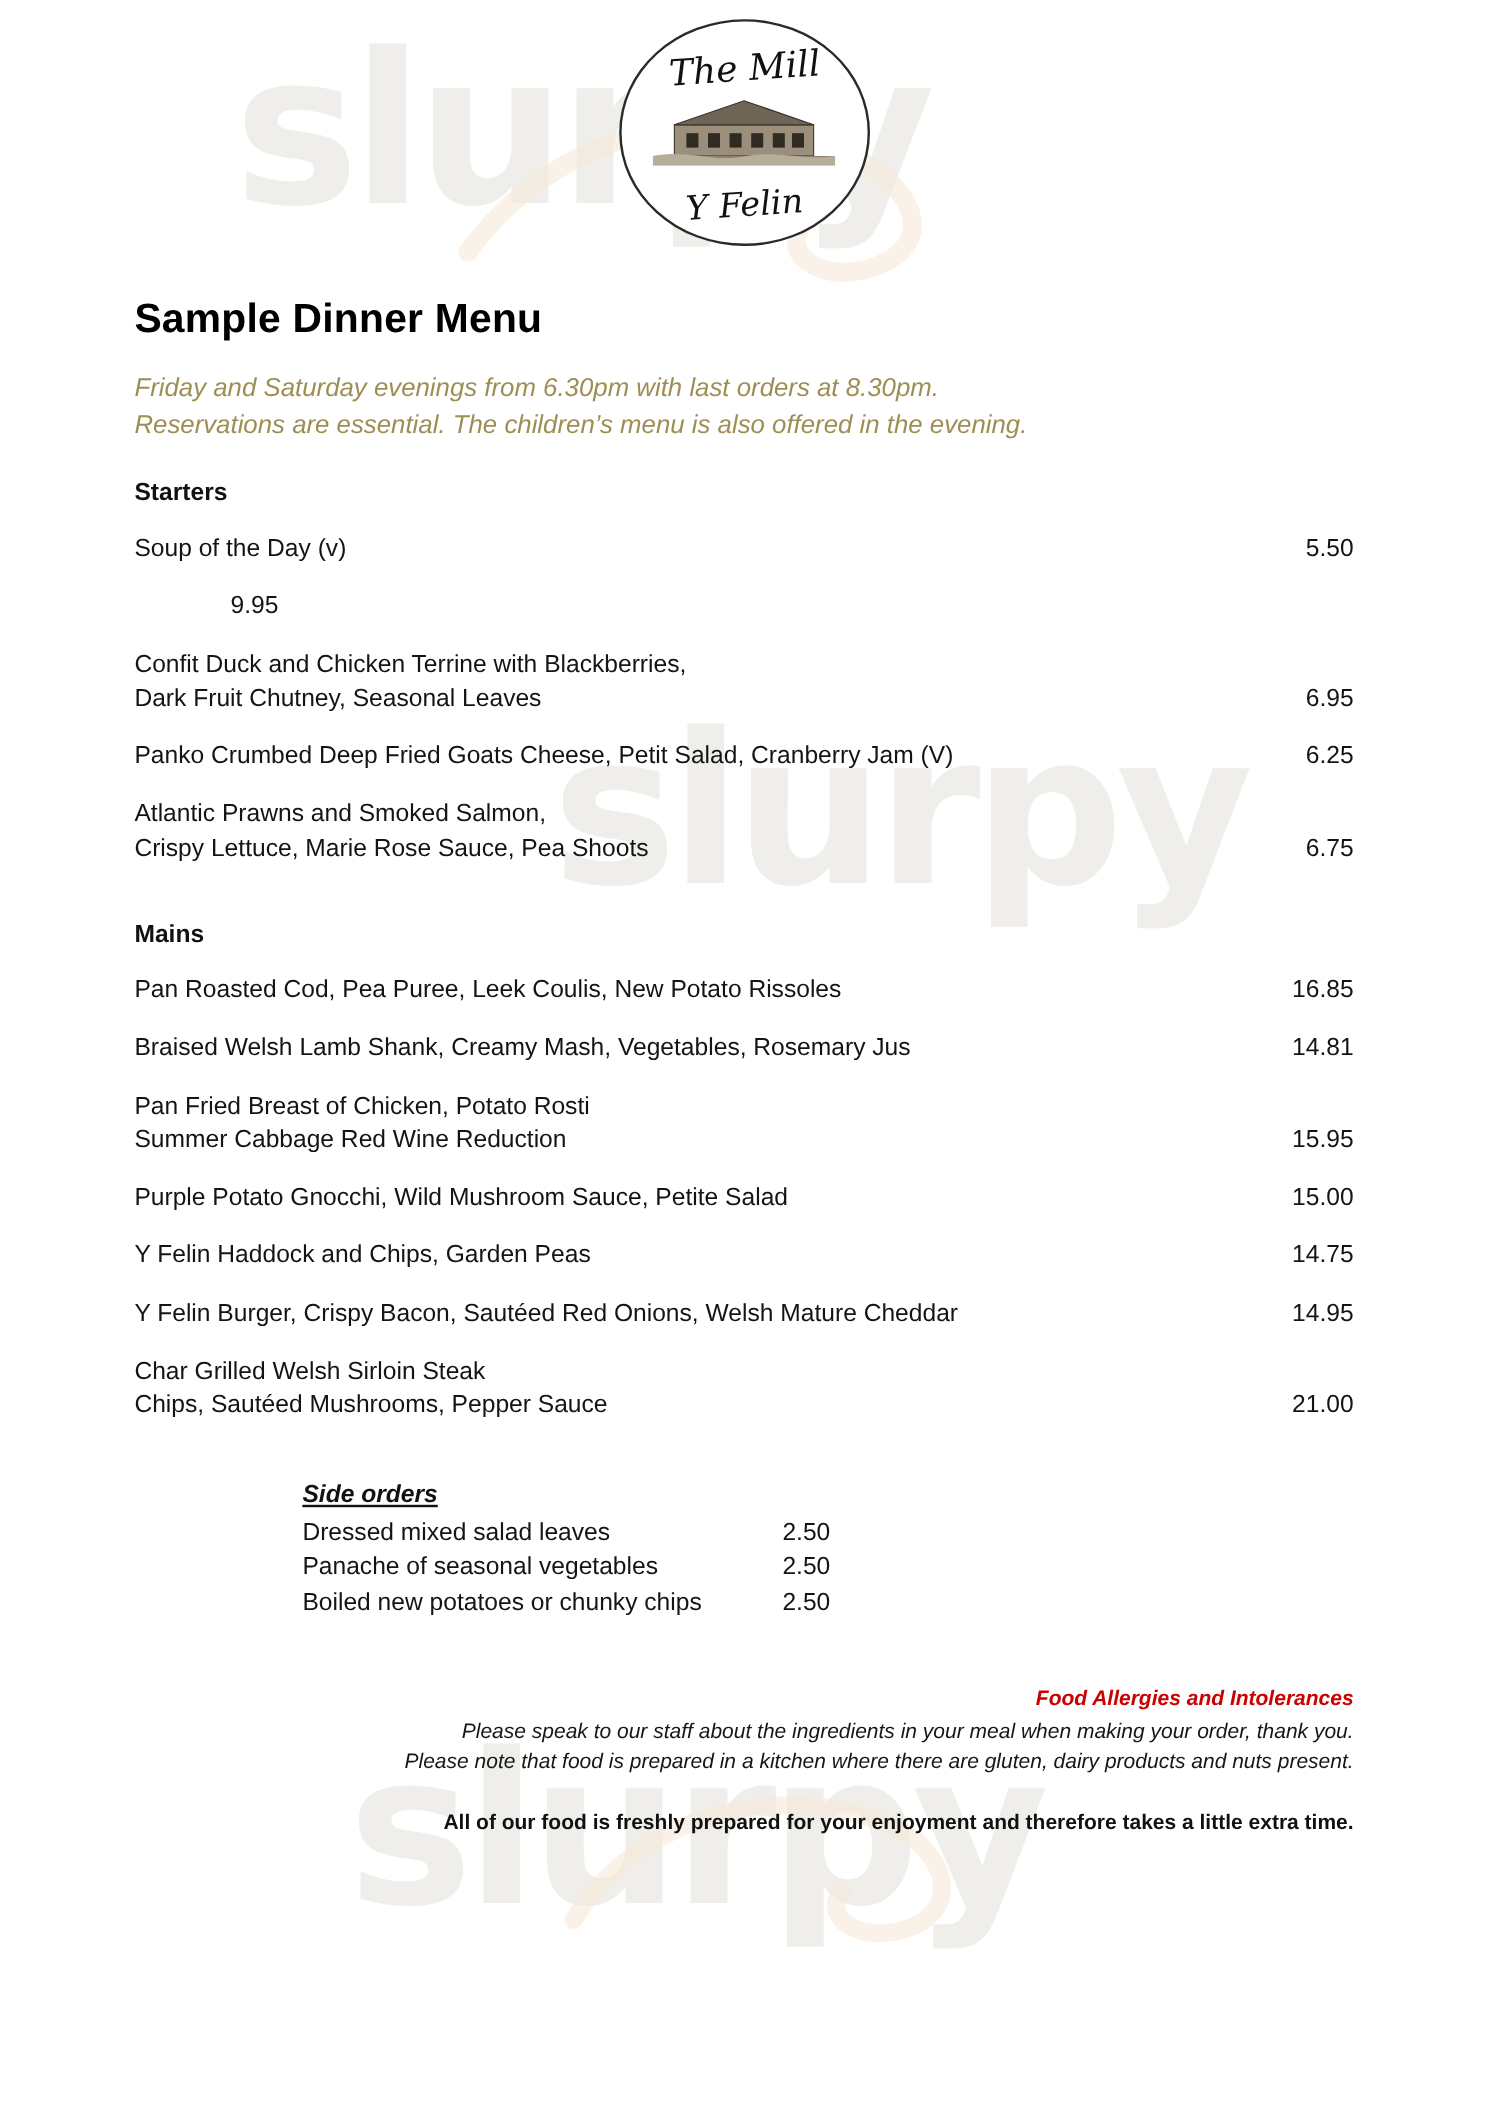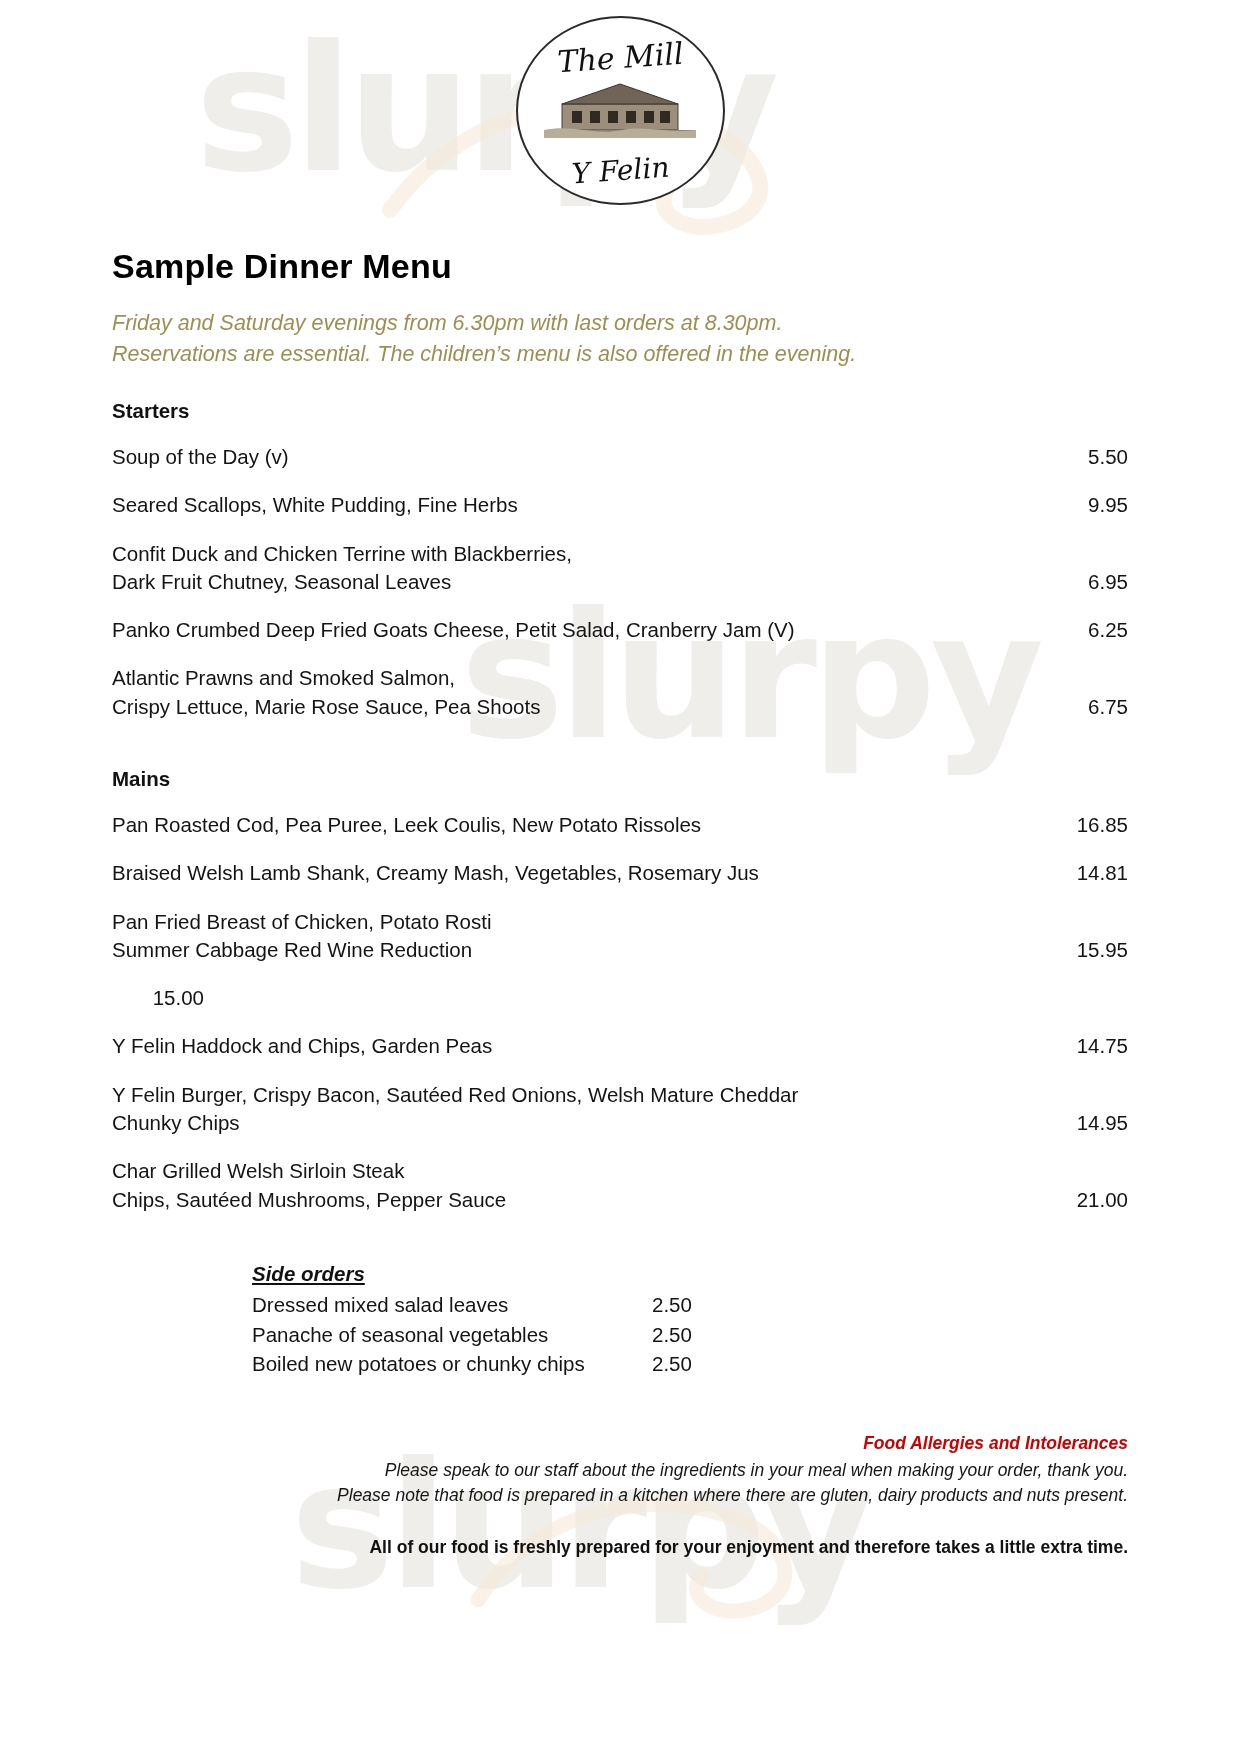--- a/index.html
+++ b/index.html
@@ -238,23 +238,20 @@
   <div class="items starters">
 
     <div class="item">
       <div class="names">
         <span class="line">Soup of the Day (v)</span>
       </div>
       <div class="price">5.50</div>
     </div>
 
     <div class="item">
-      <div class="names">
-        <span class="line">Seared Scallops, White Pudding, Fine Herbs</span>
-      </div>
       <div class="price">9.95</div>
     </div>
 
     <div class="item">
       <div class="names">
         <span class="line">Confit Duck and Chicken Terrine with Blackberries,</span>
         <span class="line">Dark Fruit Chutney, Seasonal Leaves</span>
       </div>
       <div class="price">6.95</div>
     </div>
@@ -294,34 +291,36 @@
 
     <div class="item">
       <div class="names">
         <span class="line">Pan Fried Breast of Chicken, Potato Rosti</span>
         <span class="line">Summer Cabbage Red Wine Reduction</span>
       </div>
       <div class="price">15.95</div>
     </div>
 
     <div class="item">
+      <div class="names">
+        <span class="line">Purple Potato Gnocchi, Wild Mushroom Sauce, Petite Salad</span>
+      </div>
       <div class="price">15.00</div>
     </div>
 
     <div class="item">
       <div class="names">
         <span class="line">Y Felin Haddock and Chips, Garden Peas</span>
       </div>
       <div class="price">14.75</div>
     </div>
 
     <div class="item">
       <div class="names">
         <span class="line">Y Felin Burger, Crispy Bacon, Sautéed Red Onions, Welsh Mature Cheddar</span>
-        <span class="line">Chunky Chips</span>
       </div>
       <div class="price">14.95</div>
     </div>
 
     <div class="item">
       <div class="names">
         <span class="line">Char Grilled Welsh Sirloin Steak</span>
         <span class="line">Chips, Sautéed Mushrooms, Pepper Sauce</span>
       </div>
       <div class="price">21.00</div>

